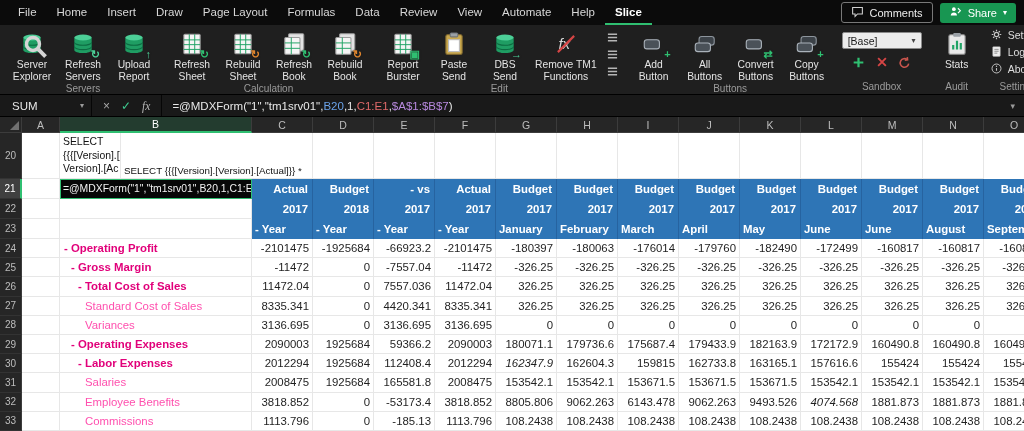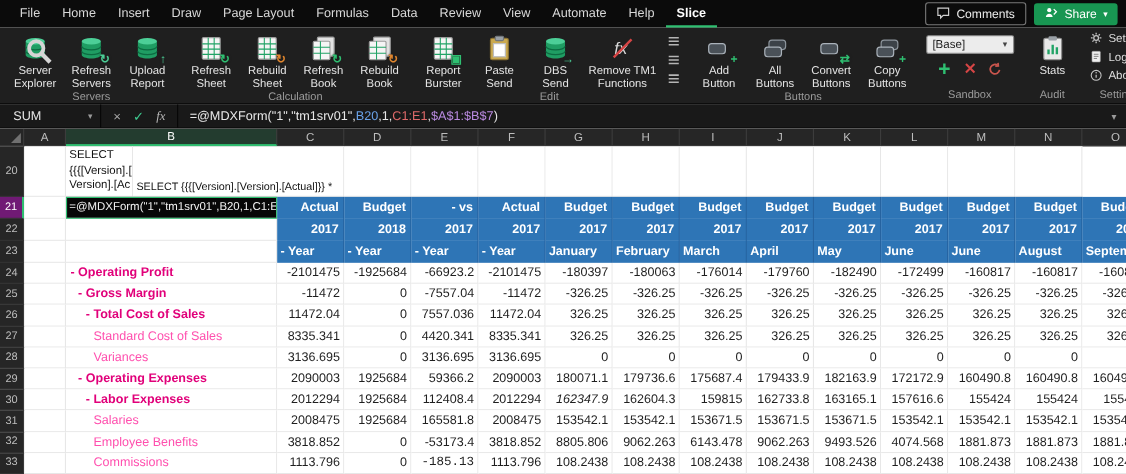--- a/index.html
+++ b/index.html
@@ -60,21 +60,21 @@
   .ch{box-sizing:border-box;border-right:1px solid #3c3c3c;border-bottom:1px solid #3c3c3c;
       color:#bdbdbd;font-size:10.5px;display:flex;align-items:center;justify-content:center;height:16px}
   .ch.sel{background:#233c2f;color:#fff;border-bottom:2px solid #2fbf71}
   .corner{position:relative}
   .corner:after{content:"";position:absolute;right:2px;bottom:2px;
                 border-left:9px solid transparent;border-bottom:9px solid #707070}
   #grid{width:1045px}
   .grow{display:flex;align-items:stretch}
   .gut{flex:0 0 22px;box-sizing:border-box;background:#262626;border-right:1px solid #3c3c3c;
        border-bottom:1px solid #333;color:#bdbdbd;font-size:10px;display:flex;align-items:center;justify-content:center}
-  .gut.sel{background:#701a75;color:#fff;border-right:2px solid #2fbf71}
+  .gut.sel{background:#404040;color:#fff;border-right:2px solid #2fbf71}
   .cell{box-sizing:border-box;border-right:1px solid #e7e7e7;border-bottom:1px solid #e7e7e7;
         overflow:hidden;background:#fff}
   .num{font-size:11.4px;color:#1f1f1f;display:flex;align-items:center;justify-content:flex-end;padding-right:3px}
   .rowlabel{font-size:11.4px;display:flex;align-items:center;white-space:nowrap}
   .rowlabel.bold{font-weight:700;color:#e1007a}
   .rowlabel.leaf{color:#ff4fae}
   .bluecell{background:#2e75b6;color:#fff;font-weight:700;font-size:11.4px;display:flex;align-items:center;
             box-sizing:border-box;border-right:1px solid #2663a0;overflow:hidden;white-space:nowrap}
   .bluecell.r{justify-content:flex-end;padding-right:4px}
   .bluecell.l{justify-content:flex-start;padding-left:3px}
@@ -667,32 +667,32 @@
         <div class="cell rowlabel leaf" style="padding-left: 25px; flex: 0 0 192px;">Employee Benefits</div>
         <div class="cell num" style="flex: 0 0 61px;">3818.852</div>
         <div class="cell num" style="flex: 0 0 61px;">0</div>
         <div class="cell num" style="flex: 0 0 61px;">-53173.4</div>
         <div class="cell num" style="flex: 0 0 61px;">3818.852</div>
         <div class="cell num" style="flex: 0 0 61px;">8805.806</div>
         <div class="cell num" style="flex: 0 0 61px;">9062.263</div>
         <div class="cell num" style="flex: 0 0 61px;">6143.478</div>
         <div class="cell num" style="flex: 0 0 61px;">9062.263</div>
         <div class="cell num" style="flex: 0 0 61px;">9493.526</div>
-        <div class="cell num" style="flex: 0 0 61px;">4074.568</div>
+        <div class="cell num" style="flex: 0 0 61px; font-style: italic;">4074.568</div>
         <div class="cell num" style="flex: 0 0 61px;">1881.873</div>
         <div class="cell num" style="flex: 0 0 61px;">1881.873</div>
         <div class="cell num" style="flex: 0 0 61px;">1881.873</div>
       </div>
       <div class="grow" style="height: 19.2px;">
         <div class="gut">33</div>
         <div class="cell" style="flex: 0 0 38px;"></div>
         <div class="cell rowlabel leaf" style="padding-left: 25px; flex: 0 0 192px;">Commissions</div>
         <div class="cell num" style="flex: 0 0 61px;">1113.796</div>
         <div class="cell num" style="flex: 0 0 61px;">0</div>
-        <div class="cell num" style="flex: 0 0 61px; font-family: Liberation Mono, monospace;">-185.13</div>
+        <div class="cell num" style="flex: 0 0 61px;">-185.13</div>
         <div class="cell num" style="flex: 0 0 61px;">1113.796</div>
         <div class="cell num" style="flex: 0 0 61px;">108.2438</div>
         <div class="cell num" style="flex: 0 0 61px;">108.2438</div>
         <div class="cell num" style="flex: 0 0 61px;">108.2438</div>
         <div class="cell num" style="flex: 0 0 61px;">108.2438</div>
         <div class="cell num" style="flex: 0 0 61px;">108.2438</div>
         <div class="cell num" style="flex: 0 0 61px;">108.2438</div>
         <div class="cell num" style="flex: 0 0 61px;">108.2438</div>
         <div class="cell num" style="flex: 0 0 61px;">108.2438</div>
         <div class="cell num" style="flex: 0 0 61px;">108.2438</div>

